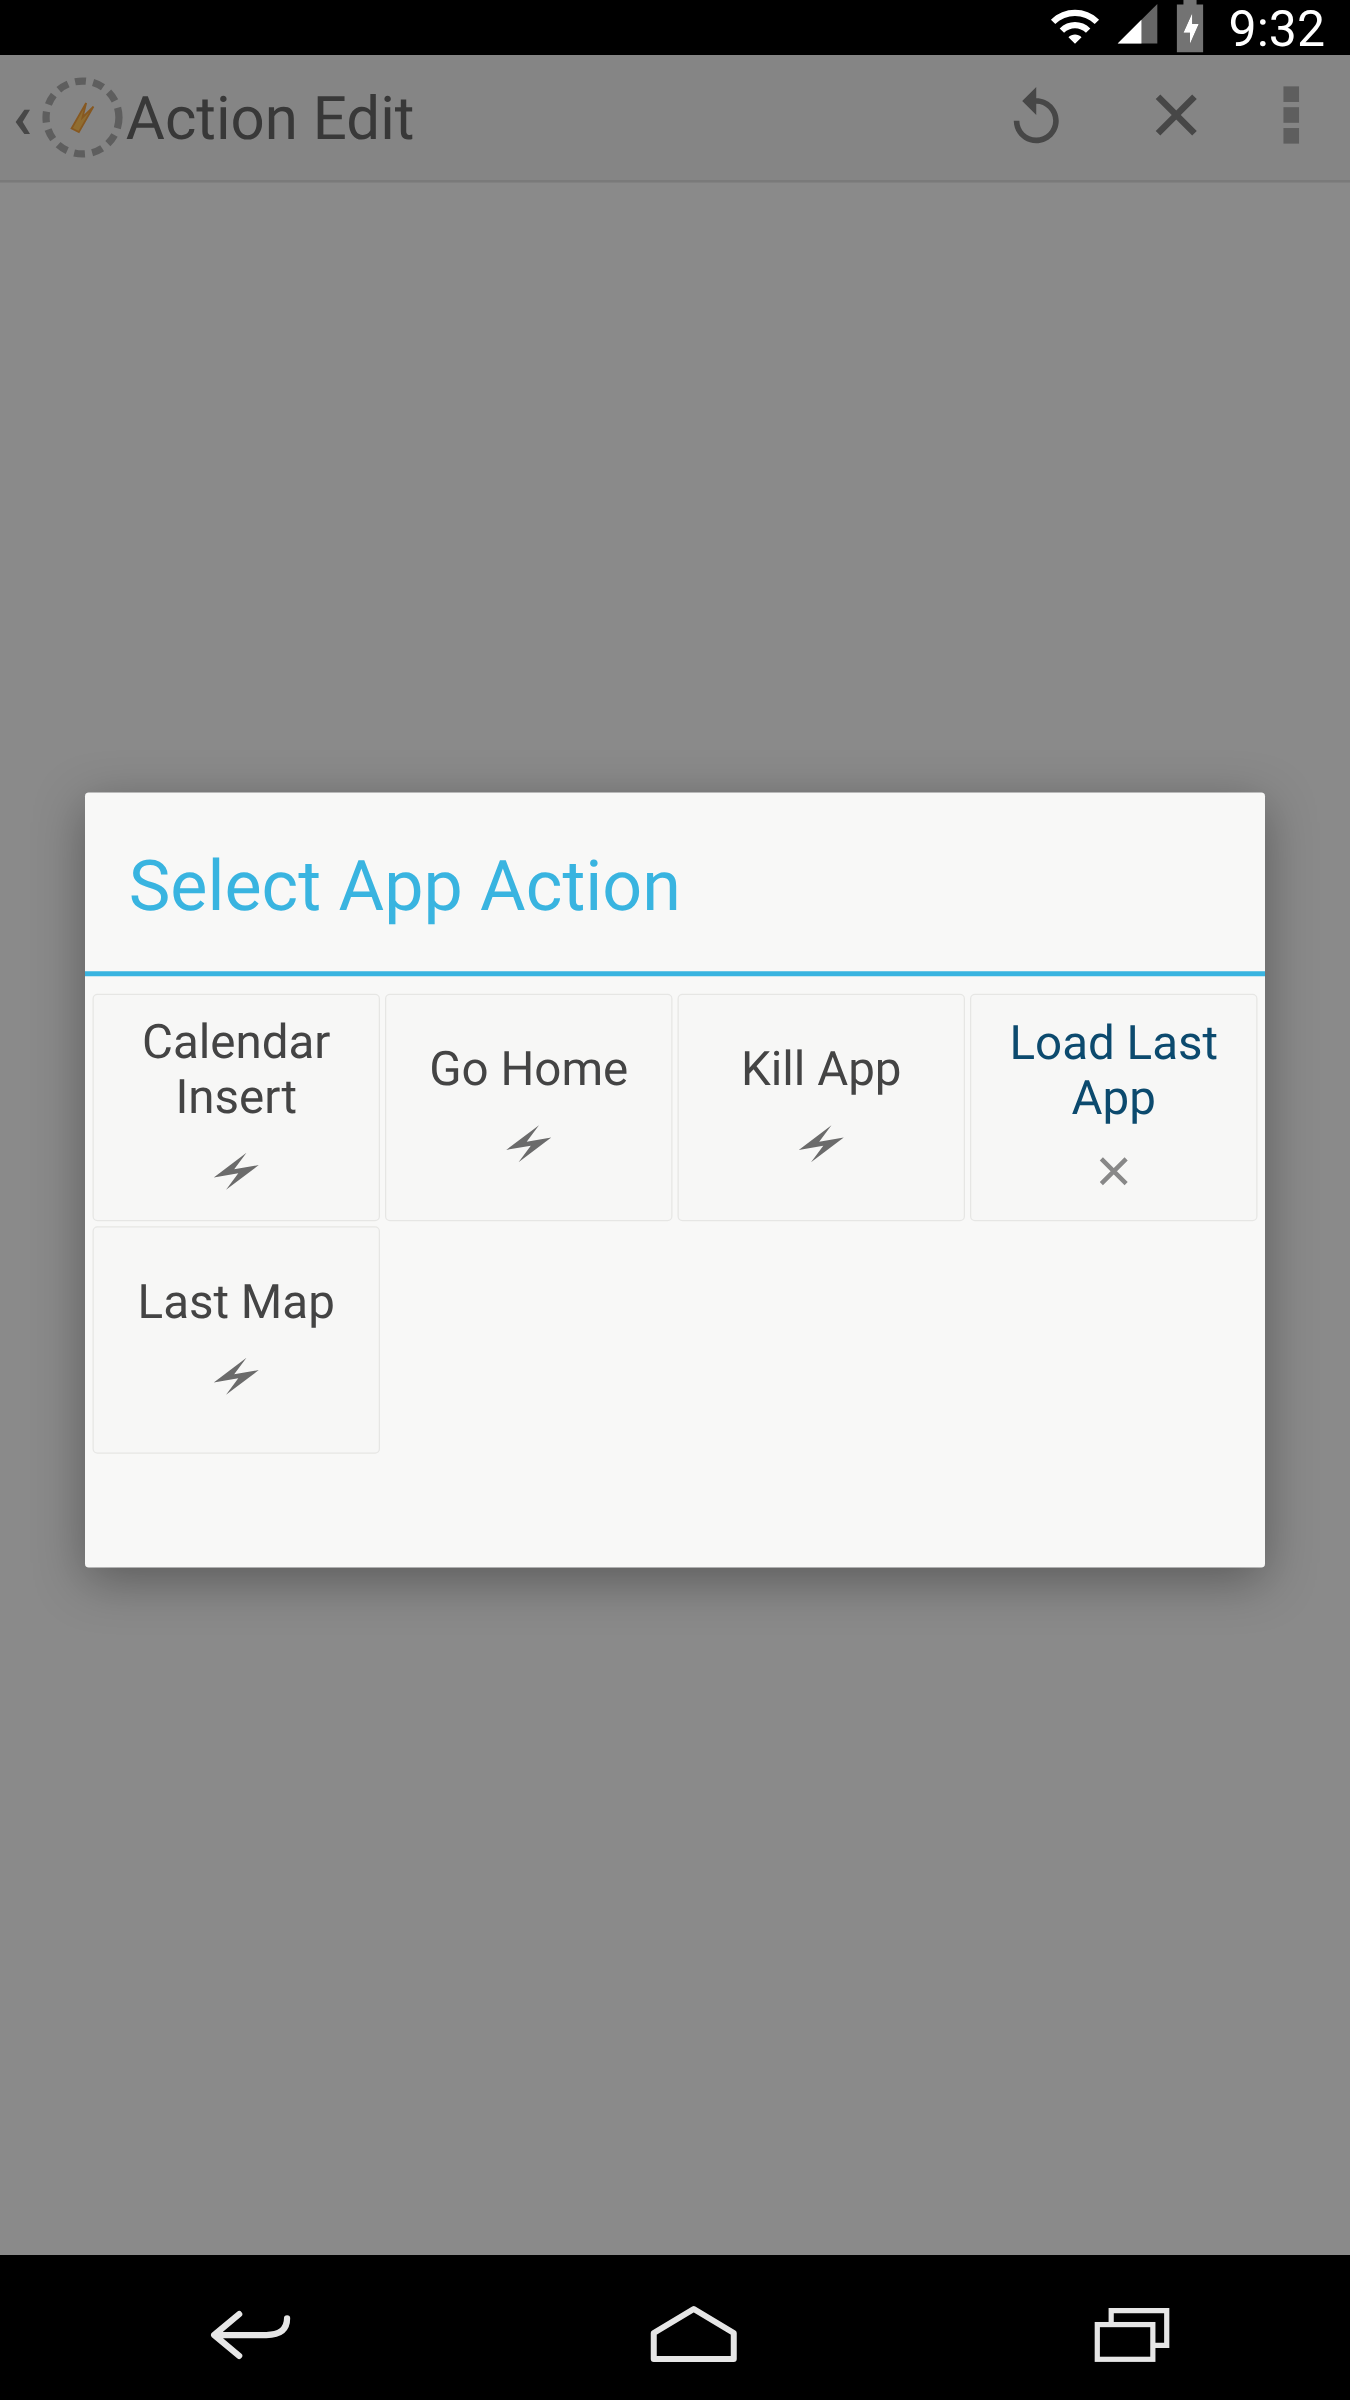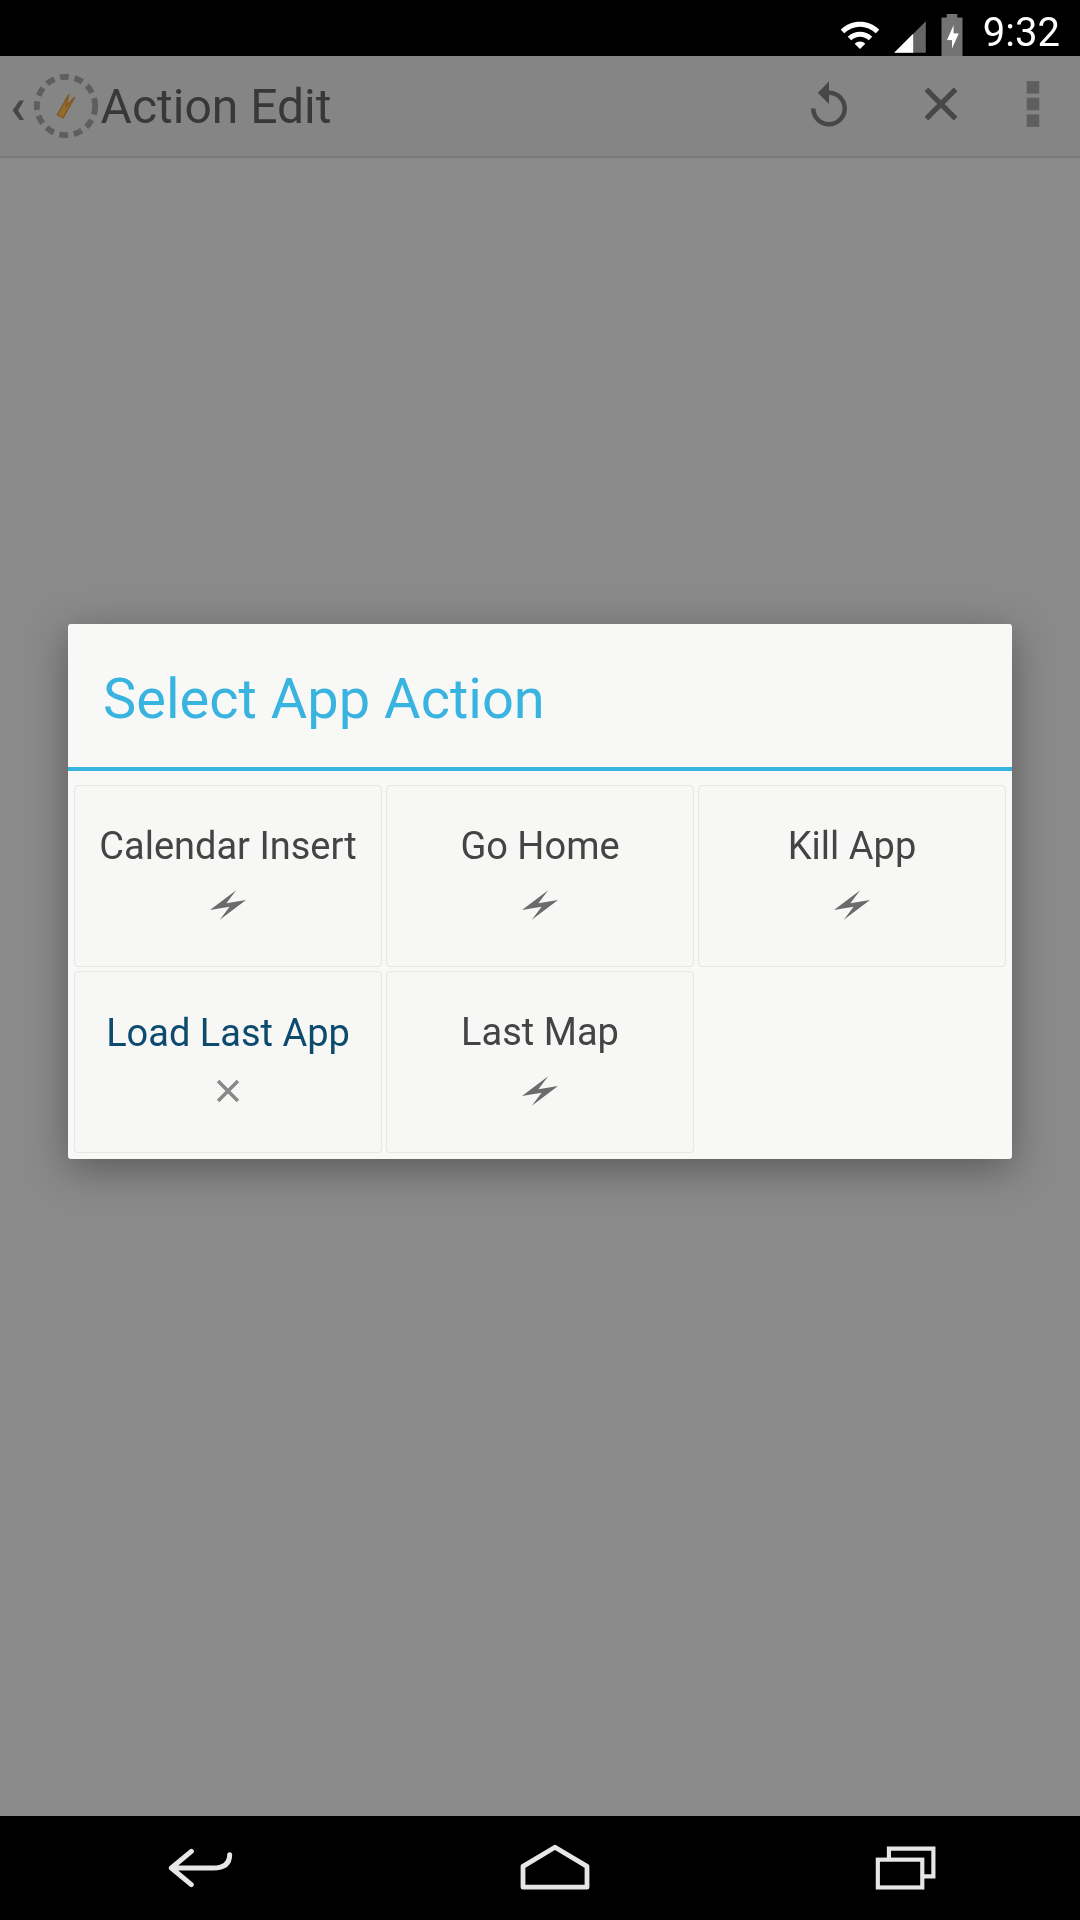--- a/index.html
+++ b/index.html
@@ -10,25 +10,25 @@
     body {
       width: 1080px;
       height: 1920px;
       font-family: Roboto, Arial, sans-serif;
       background: #000;
       position: relative;
       overflow: hidden;
     }
     
     .status-bar {
-      height: 56px;
+      height: 44px;
       background: #000;
       display: flex;
       justify-content: flex-end;
-      align-items: flex-end;
+      align-items: flex-start;
       padding: 0 20px;
       color: #fff;
       gap: 10px;
     }
     .status-icon {
       display: inline-flex;
       align-items: center;
     }
     .status-time {
       font-size: 40px;
@@ -88,41 +88,42 @@
       top: 0;
       left: 0;
       right: 0;
       bottom: 0;
       background: rgba(60,60,60,0.55);
       z-index: 10;
     }
     
     .dialog {
       position: absolute;
-      top: 568px;
+      top: 590px;
       left: 68px;
       right: 68px;
       background: #f8f8f7;
       z-index: 20;
       box-shadow: 0 10px 40px rgba(0,0,0,0.35);
       border-radius: 3px;
+      padding-bottom: 85px;
     }
     .dialog-title {
       font-size: 56px;
       color: #39b4e0;
       padding: 42px 35px 35px;
       font-weight: 400;
     }
     .dialog-divider {
       height: 4px;
       background: #39b4e0;
     }
     .grid {
       display: grid;
-      grid-template-columns: repeat(3, 1fr);
+      grid-template-columns: repeat(4, 1fr);
       gap: 4px;
       padding: 14px 6px 6px;
     }
     .tile {
       background: #f7f7f6;
       border: 1px solid #e6e6e4;
       border-radius: 4px;
       height: 182px;
       display: flex;
       flex-direction: column;

